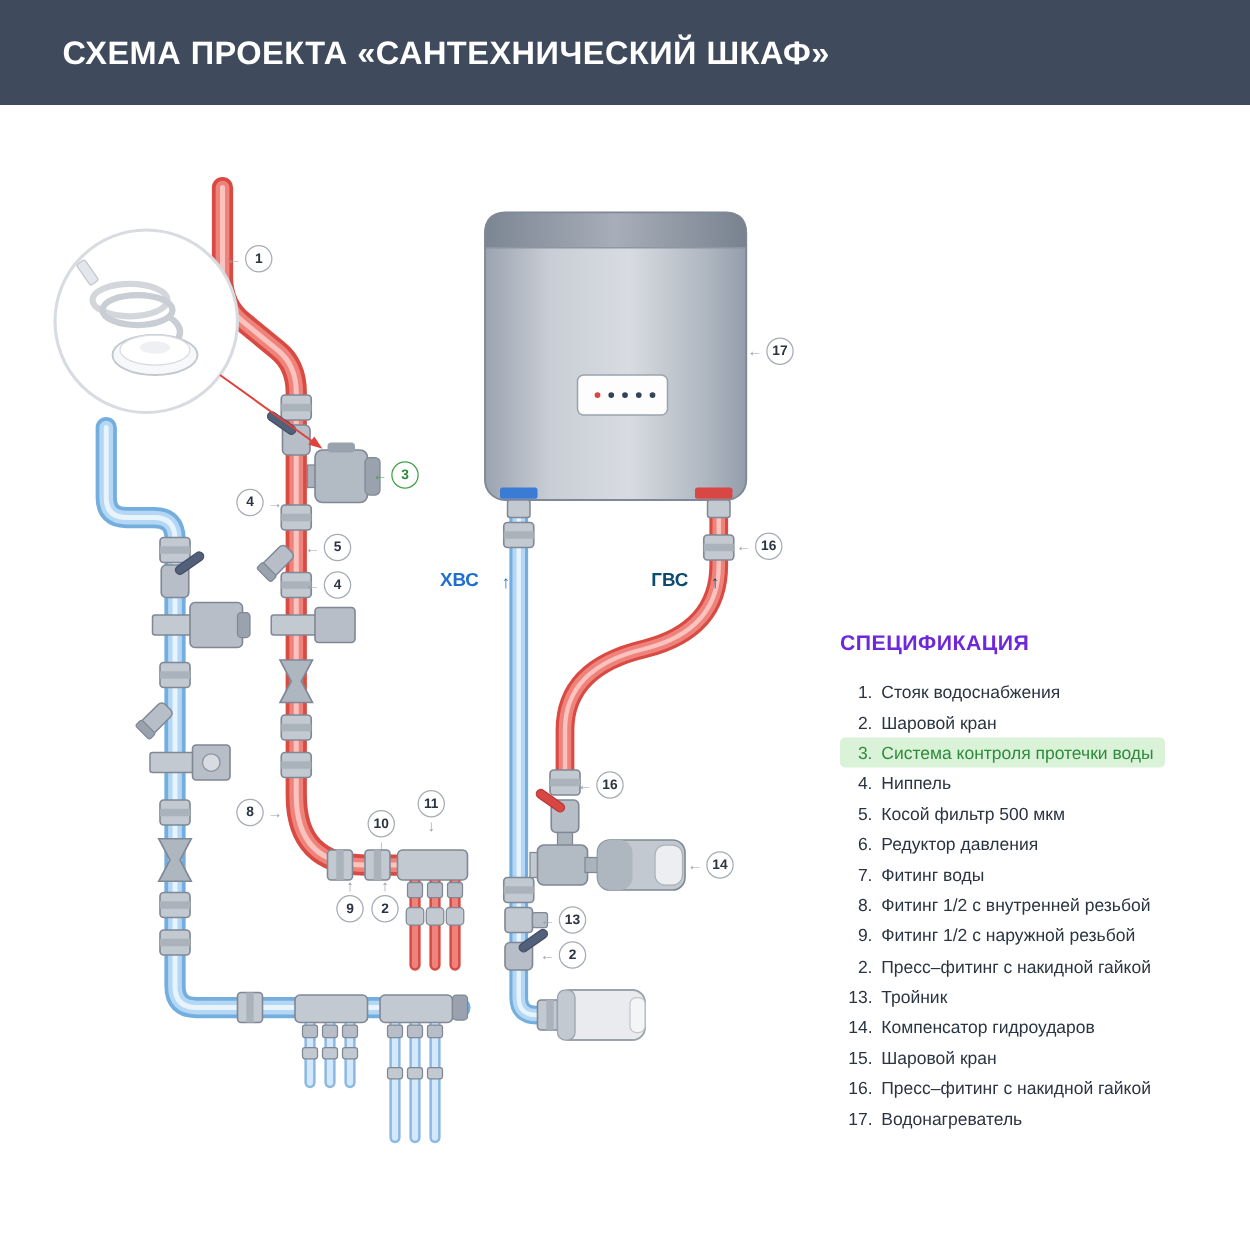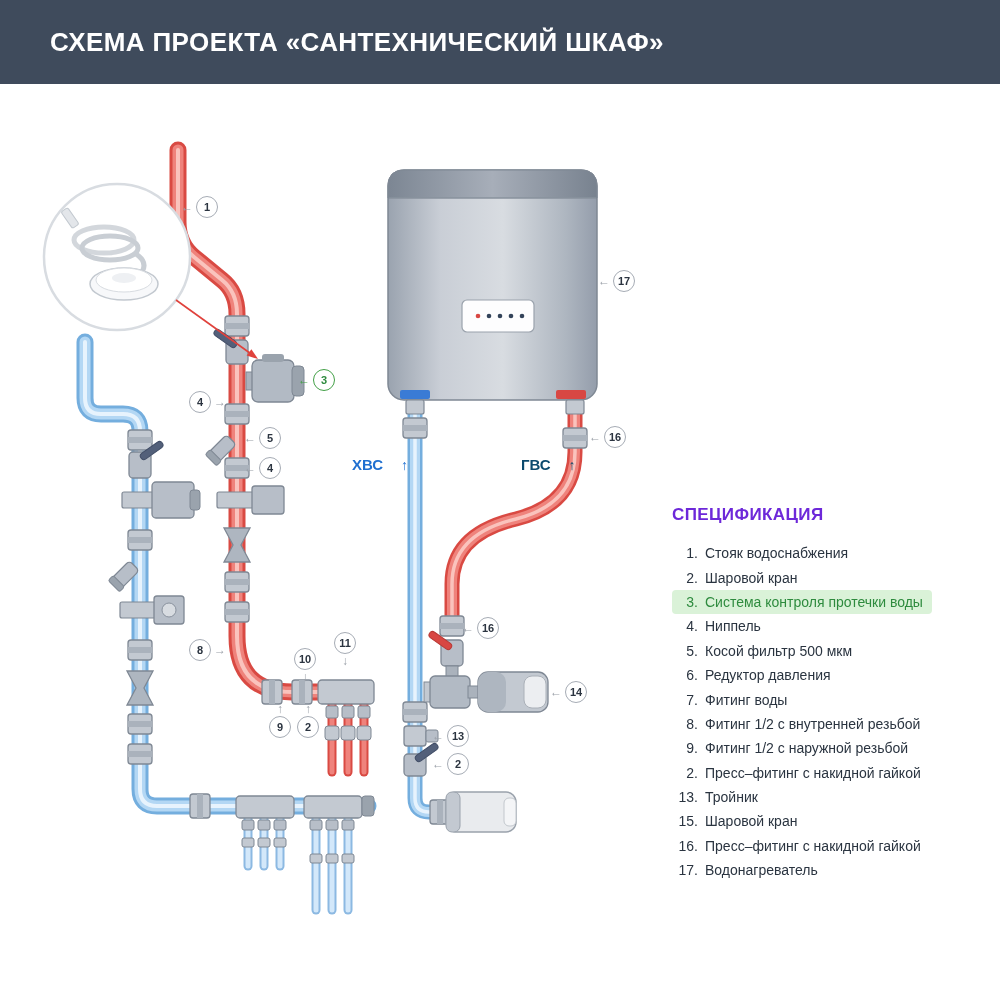--- a/index.html
+++ b/index.html
@@ -385,20 +385,24 @@
         </li>
       <li>
           <span class="num">2.</span>
           <span class="txt">Пресс–фитинг с накидной гайкой</span>
         </li>
       <li>
           <span class="num">13.</span>
           <span class="txt">Тройник</span>
         </li>
       <li>
+          <span class="num">14.</span>
+          <span class="txt">Компенсатор гидроударов</span>
+        </li>
+      <li>
           <span class="num">15.</span>
           <span class="txt">Шаровой кран</span>
         </li>
       <li>
           <span class="num">16.</span>
           <span class="txt">Пресс–фитинг с накидной гайкой</span>
         </li>
       <li>
           <span class="num">17.</span>
           <span class="txt">Водонагреватель</span>

